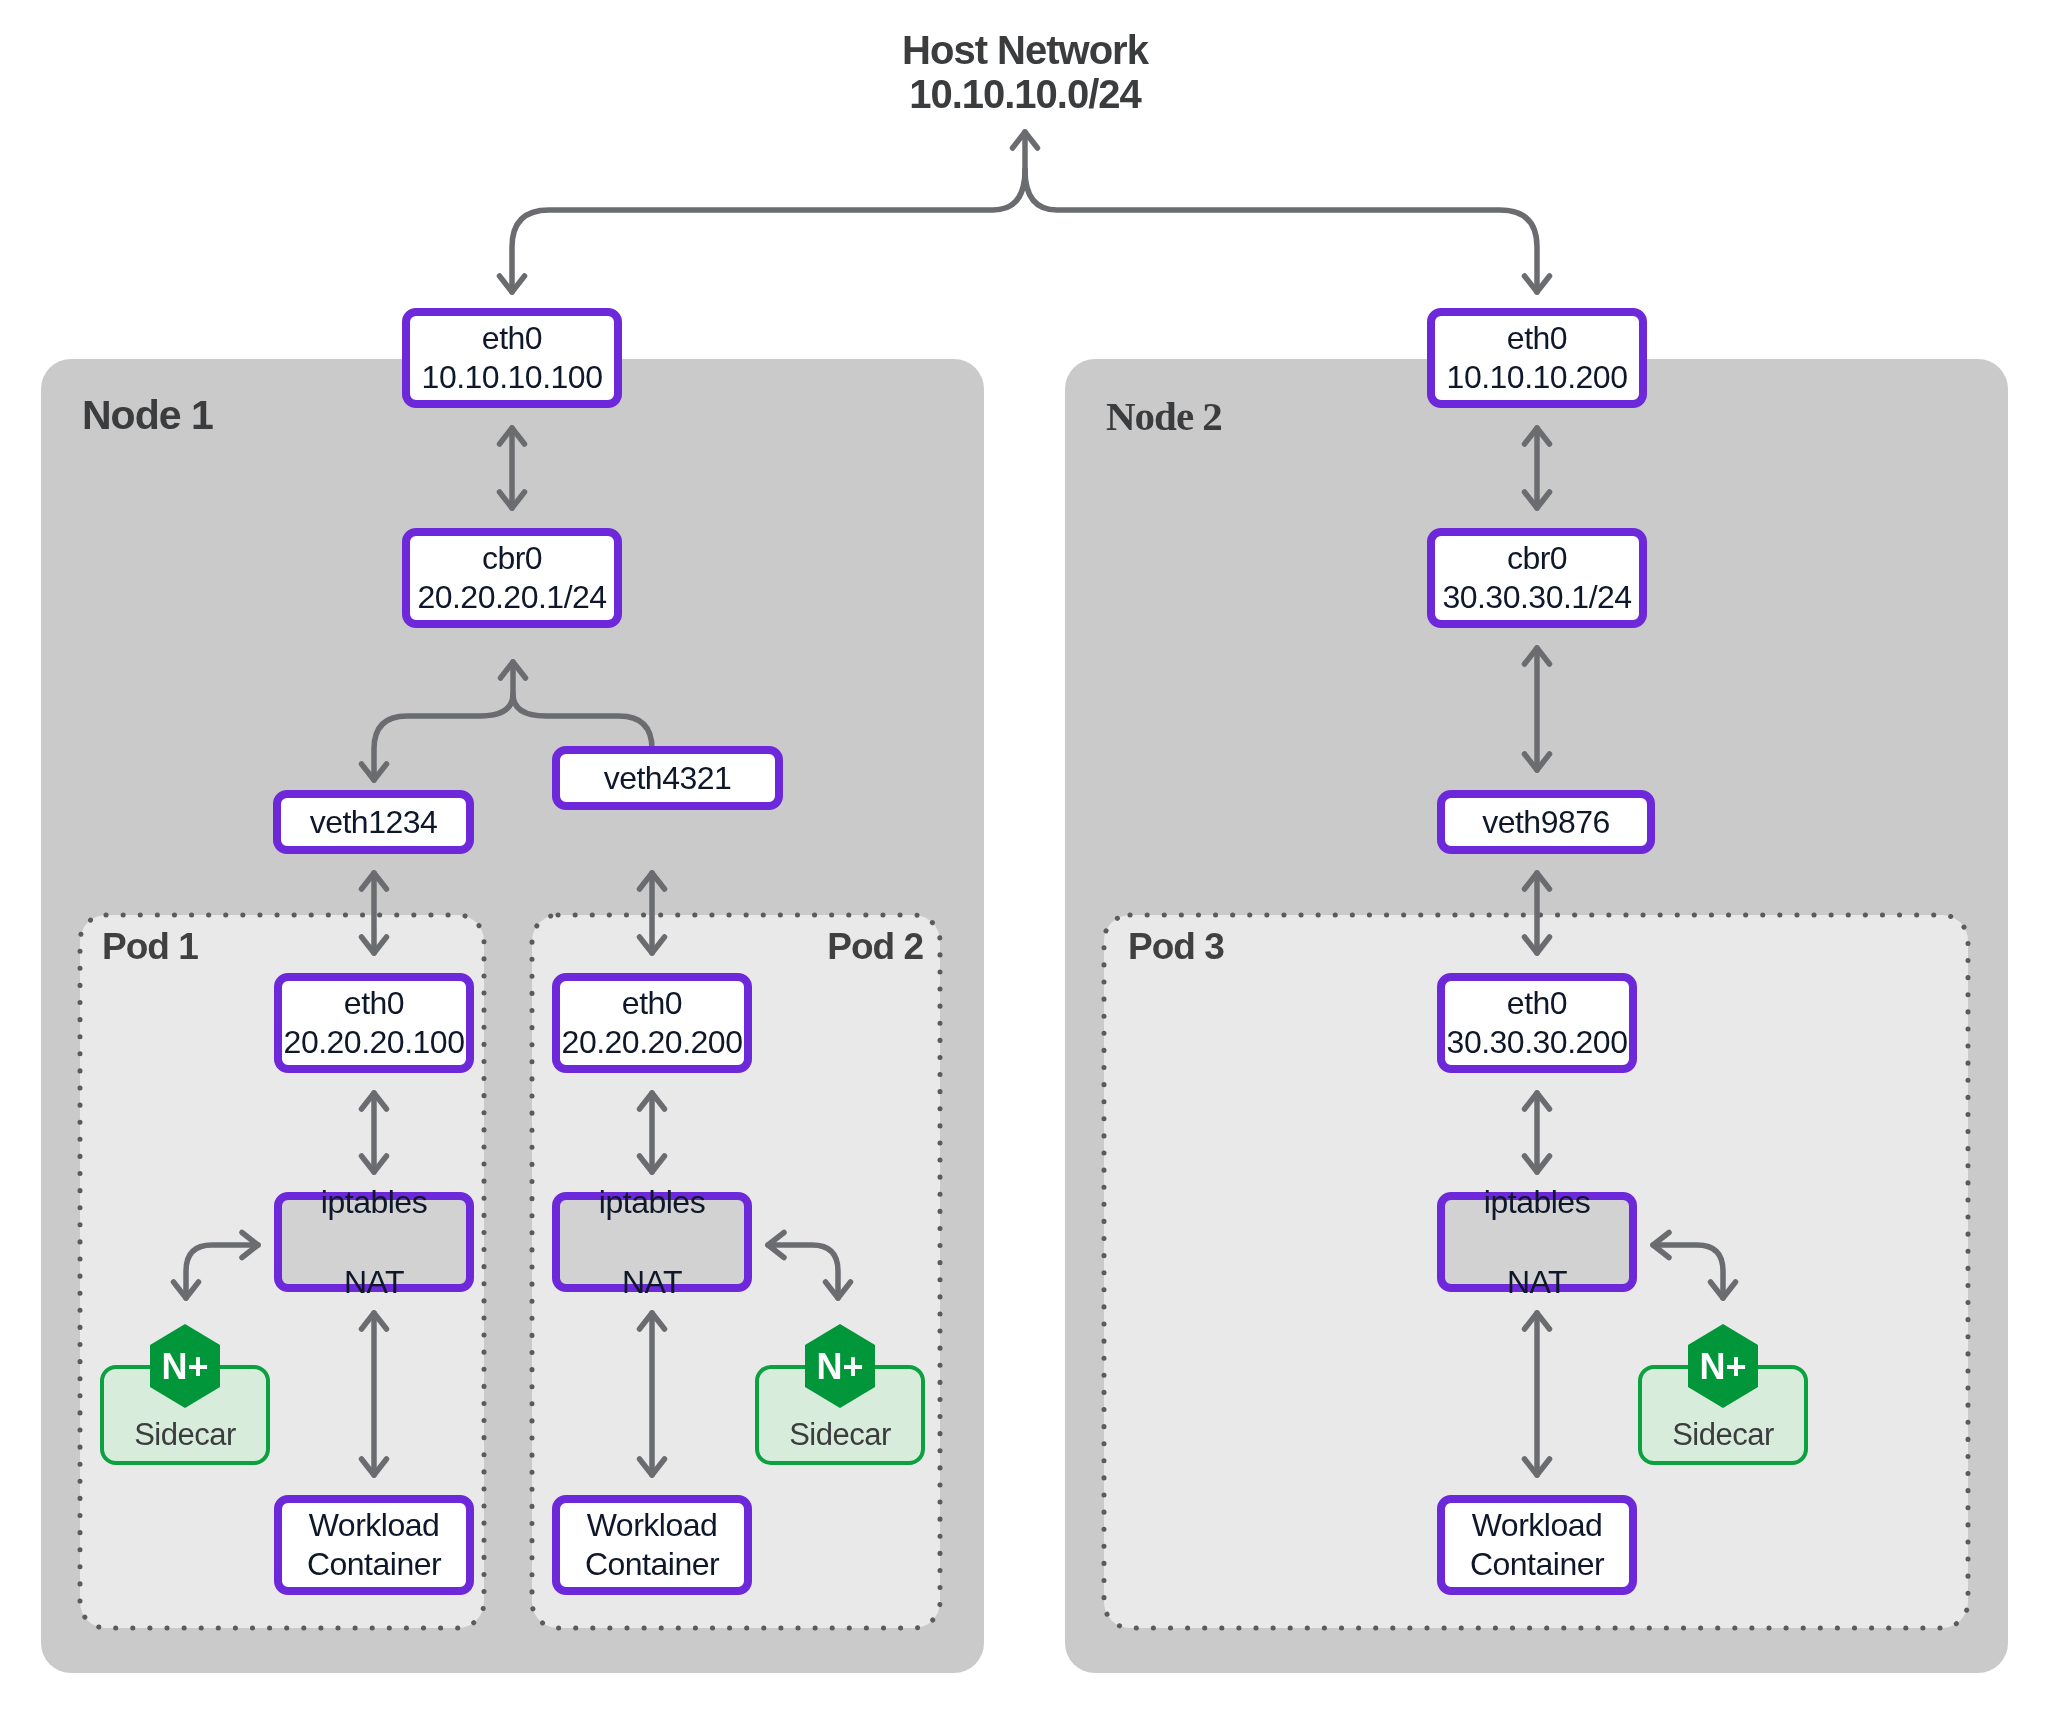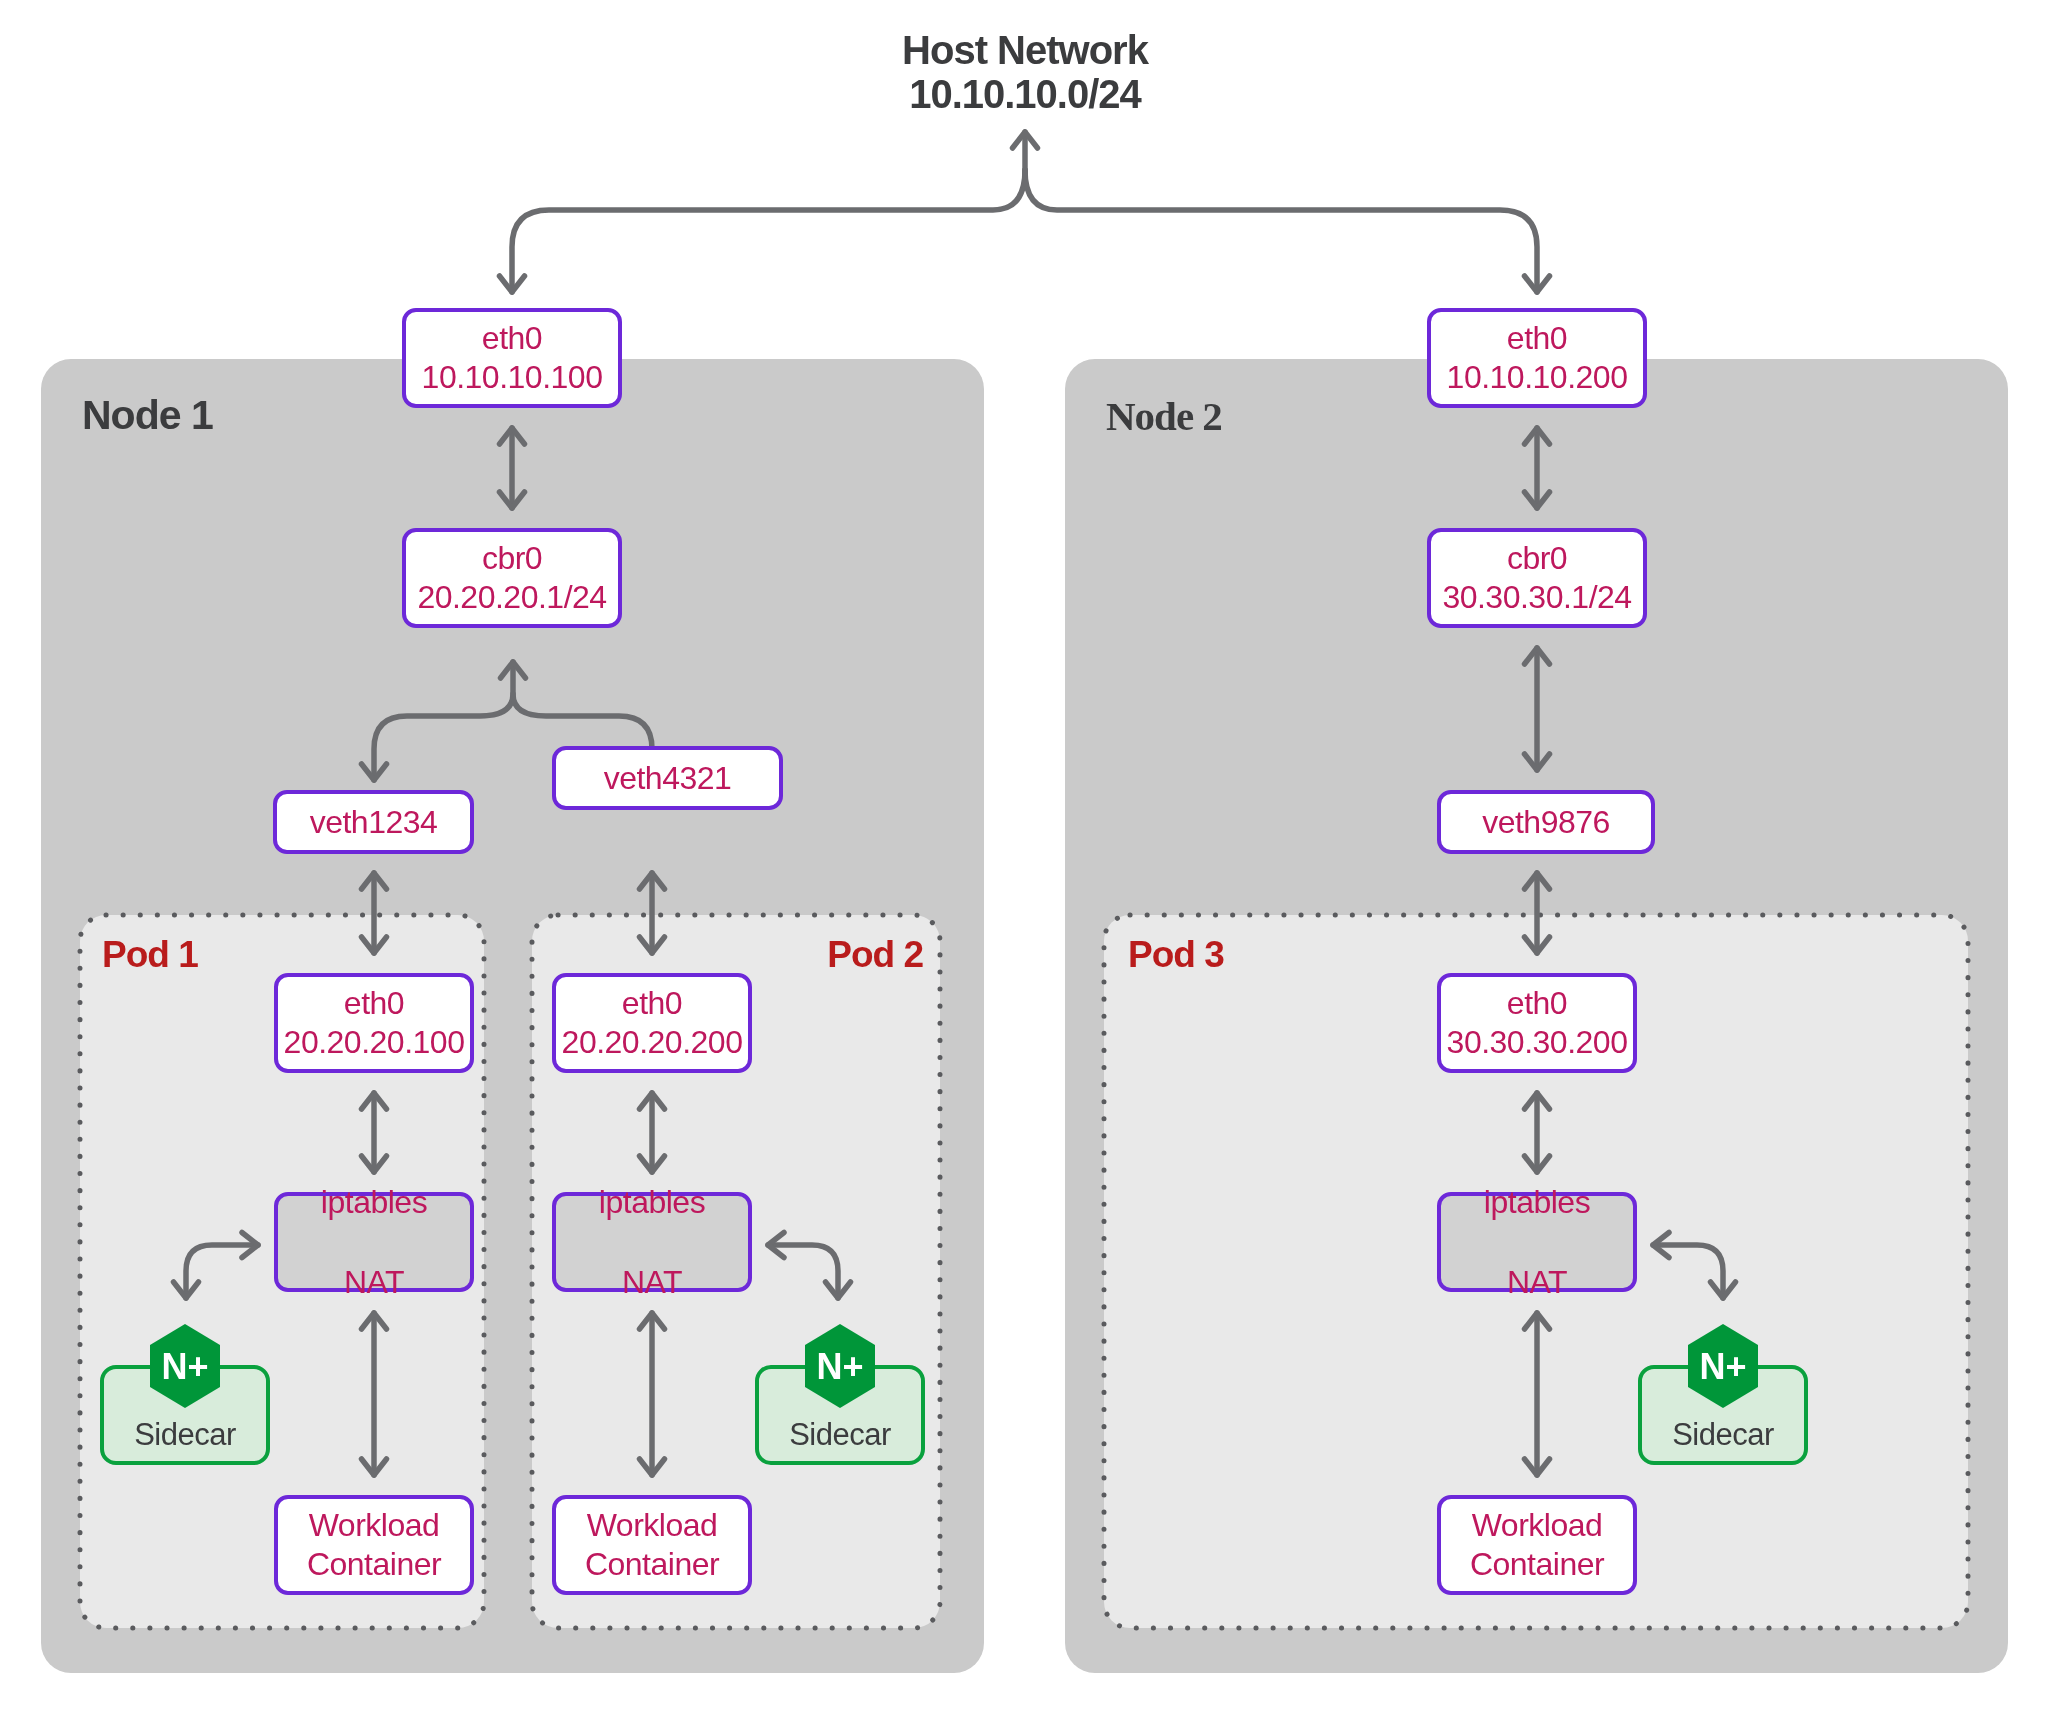--- a/index.html
+++ b/index.html
@@ -38,39 +38,38 @@
     font-size: 41px;
     letter-spacing: -1px;
     color: #3b3c3e;
     white-space: nowrap;
   }
   .pod-label {
     position: absolute;
     font-weight: bold;
     font-size: 37px;
     letter-spacing: -1px;
-    color: #b91c1c;
+    color: #404040;
     white-space: nowrap;
-    margin-top: 8px;
   }
   .box {
     position: absolute;
     box-sizing: border-box;
     background: #ffffff;
-    border: 4px solid #6d28d9;
+    border: 8px solid #6d28d9;
     border-radius: 14px;
     display: flex;
     flex-direction: column;
     align-items: center;
     justify-content: center;
     text-align: center;
     font-size: 32px;
     line-height: 39px;
     letter-spacing: -0.5px;
-    color: #be185d;
+    color: #0f172a;
   }
   .box.nat { background: #d2d2d2; gap: 41px; }
   .sidecar {
     position: absolute;
     box-sizing: border-box;
     background: #d8ecdb;
     border: 4px solid #0aa13e;
     border-radius: 16px;
   }
   .sidecar-label {

